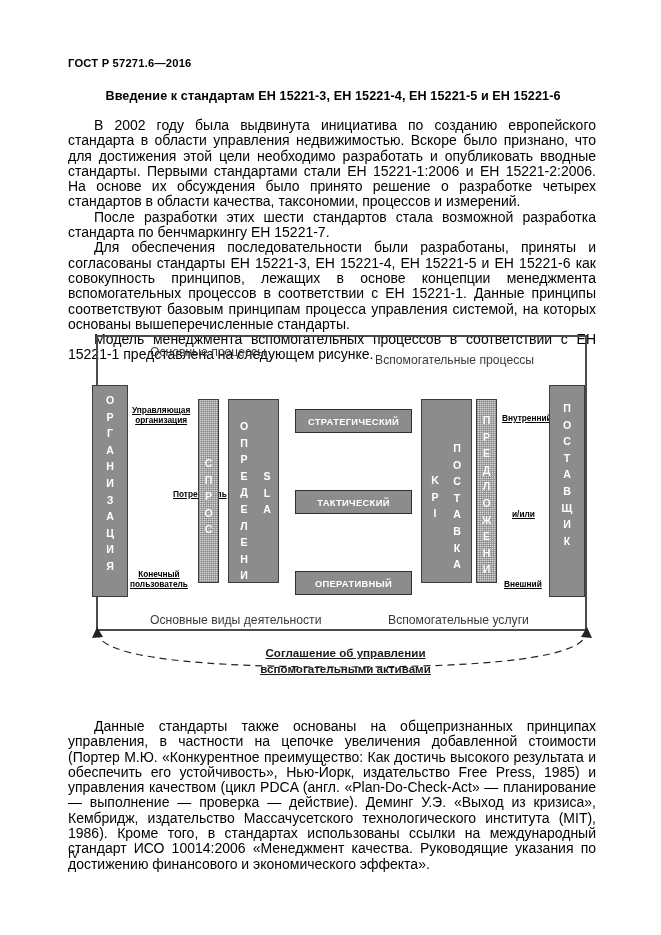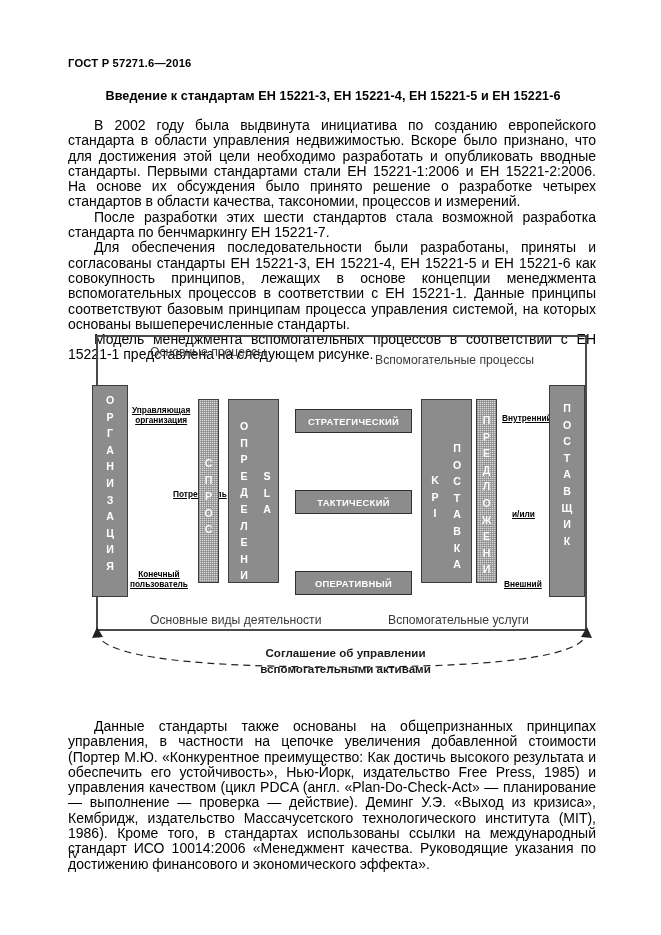--- a/index.html
+++ b/index.html
@@ -208,20 +208,21 @@
   .agreement-caption {
     position: absolute;
     left: 0px;
     top: 312px;
     width: 515px;
     text-align: center;
     font-size: 11.6px;
     font-weight: bold;
     line-height: 15.5px;
     color: #1a1a1a;
+    text-decoration: underline;
   }
   .agreement-caption span { display: block; }
 </style>
 </head>
 <body>
 
 <div class="page">
 
   <div class="doc-header">ГОСТ Р 57271.6—2016</div>
 

